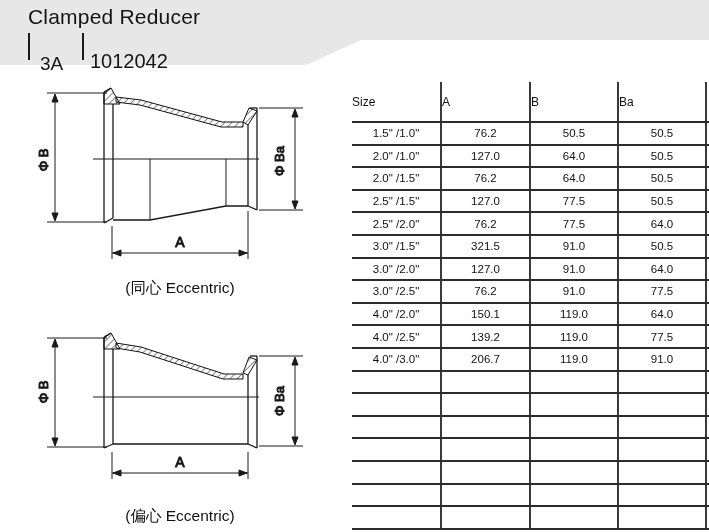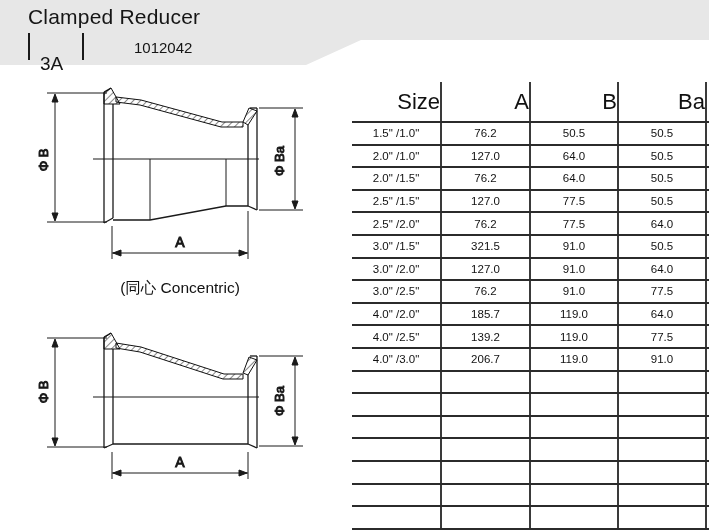--- a/index.html
+++ b/index.html
@@ -11,36 +11,36 @@
   #banner{
     position:absolute;left:0;top:0;width:709px;height:65px;background:#e7e7e7;
     clip-path:polygon(0 0,709px 0,709px 40px,361px 40px,306px 65px,0 65px);
   }
   #title{position:absolute;left:28px;top:5px;font-size:21px;font-weight:500;letter-spacing:0.2px;}
   #subline{position:absolute;left:28px;top:32px;height:28px;}
   .vbar{position:absolute;top:1px;width:2px;height:27px;background:#1a1a1a;}
   #bar1{left:0;}
   #bar2{left:54px;}
   #std{position:absolute;left:12px;top:1px;font-size:19px;margin-top:20px;}
-  #pn{position:absolute;left:62px;top:7px;font-size:15px;margin-left:44px;}
+  #pn{position:absolute;left:62px;top:18px;font-size:20px;}
   
   .drawing{position:absolute;left:20px;}
   #svg-concentric{top:85px;}
   #svg-eccentric{top:320px;}
   .caption{position:absolute;left:30px;width:300px;text-align:center;font-size:15.5px;color:#111;}
   #cap-concentric{top:278px;}
   #cap-eccentric{top:506px;}
   svg text{font-family:"Liberation Sans",sans-serif;fill:#111;}
   
   #spec-table{
     position:absolute;left:352px;top:82px;width:357px;
     border-collapse:collapse;table-layout:fixed;
   }
   #spec-table th{
-    height:39px;font-size:22px;font-weight:400;text-align:right;vertical-align:middle;color:#111;
+    height:39px;font-size:12px;font-weight:400;text-align:left;vertical-align:middle;color:#111;
   }
   #spec-table td{
     height:20.6px;font-size:11.5px;text-align:center;vertical-align:middle;color:#111;
     white-space:nowrap;overflow:hidden;
   }
   #spec-table th,#spec-table td{border-bottom:2px solid #2b2b2b;padding:0;}
   #spec-table .sep{border-left:2px solid #3a3a3a;}
   .w-size{width:89px;} .w-a{width:89px;} .w-b{width:88px;} .w-ba{width:88px;} .w-sp{width:3px;}
 </style>
 </head>
@@ -104,21 +104,21 @@
     </g>
     <g stroke="#1a1a1a" stroke-width="1" fill="#1a1a1a">
       <path d="M112,226 V259" fill="none"></path>
       <path d="M248,211 V259" fill="none"></path>
       <path d="M112,253 H248" fill="none"></path>
       <polygon points="121,250 113,253 121,256"></polygon>
       <polygon points="239,250 247,253 239,256"></polygon>
       <text x="180" y="247" font-size="14" text-anchor="middle">A</text>
     </g>
   </svg>
-  <div id="cap-concentric" class="caption">(同心 Concentric)</div>
+  <div id="cap-concentric" class="caption">(同心 Eccentric)</div>
 
   <svg id="svg-eccentric" class="drawing" width="290" height="165" viewBox="20 320 290 165">
     <defs>
       <pattern id="hatch2" width="5" height="5" patternUnits="userSpaceOnUse" patternTransform="rotate(45)">
         <line x1="0" y1="0" x2="0" y2="5" stroke="#111" stroke-width="1"></line>
       </pattern>
     </defs>
     <g stroke="#1a1a1a" stroke-width="1.3" fill="none">
 
       <path d="M104,337 V448"></path>
@@ -158,20 +158,21 @@
     </g>
     <g stroke="#1a1a1a" stroke-width="1" fill="#1a1a1a">
       <path d="M112,452 V479" fill="none"></path>
       <path d="M248,452 V479" fill="none"></path>
       <path d="M112,473 H248" fill="none"></path>
       <polygon points="121,470 113,473 121,476"></polygon>
       <polygon points="239,470 247,473 239,476"></polygon>
       <text x="180" y="467" font-size="14" text-anchor="middle">A</text>
     </g>
   </svg>
+  <div id="cap-eccentric" class="caption">(偏心 Eccentric)</div>
 
   <table id="spec-table">
     <colgroup>
       <col class="w-size">
         <col class="w-a">
         <col class="w-b">
         <col class="w-ba">
         <col class="w-sp">
     </colgroup>
     <thead>
@@ -243,21 +244,21 @@
     <tr>
       <td>3.0" /2.5"</td>
       <td class="sep">76.2</td>
       <td class="sep">91.0</td>
       <td class="sep">77.5</td>
       <td class="sep"></td>
     </tr>
 
     <tr>
       <td>4.0" /2.0"</td>
-      <td class="sep">185.7</td>
+      <td class="sep">150.1</td>
       <td class="sep">119.0</td>
       <td class="sep">64.0</td>
       <td class="sep"></td>
     </tr>
 
     <tr>
       <td>4.0" /2.5"</td>
       <td class="sep">139.2</td>
       <td class="sep">119.0</td>
       <td class="sep">77.5</td>

